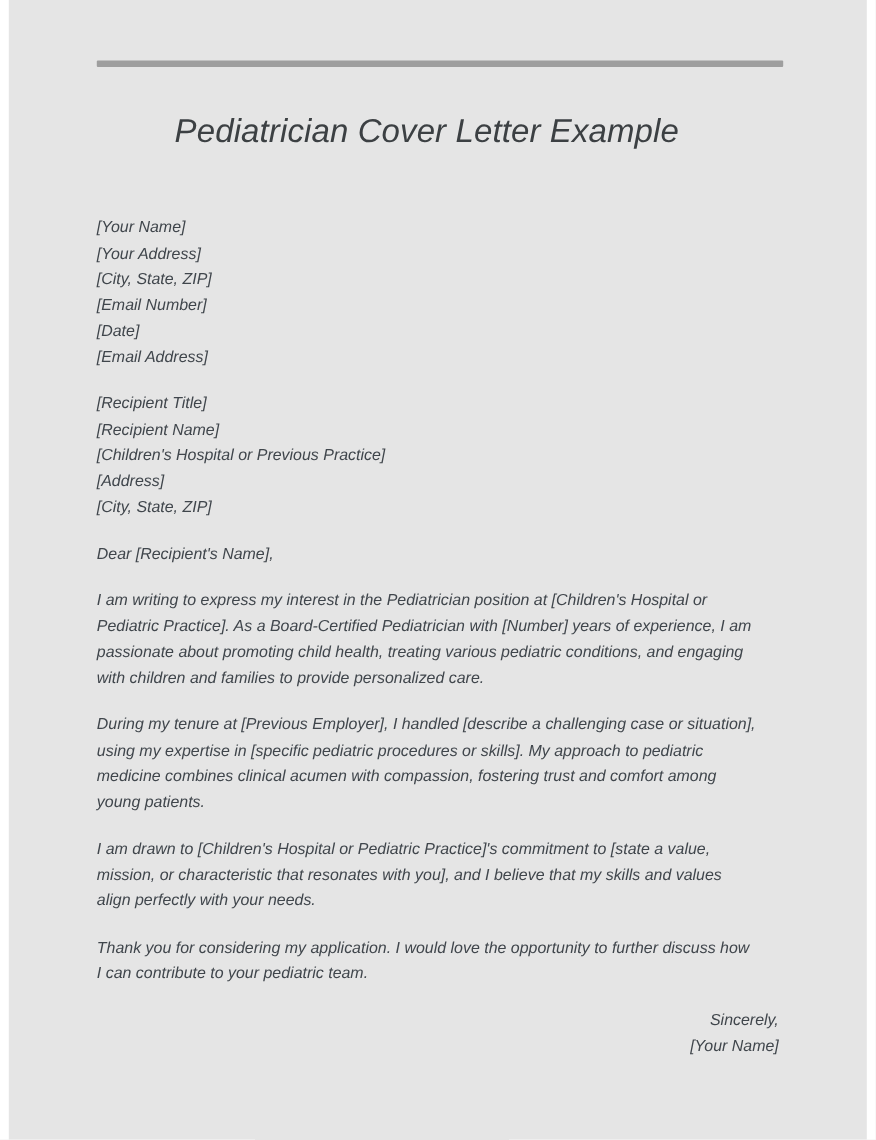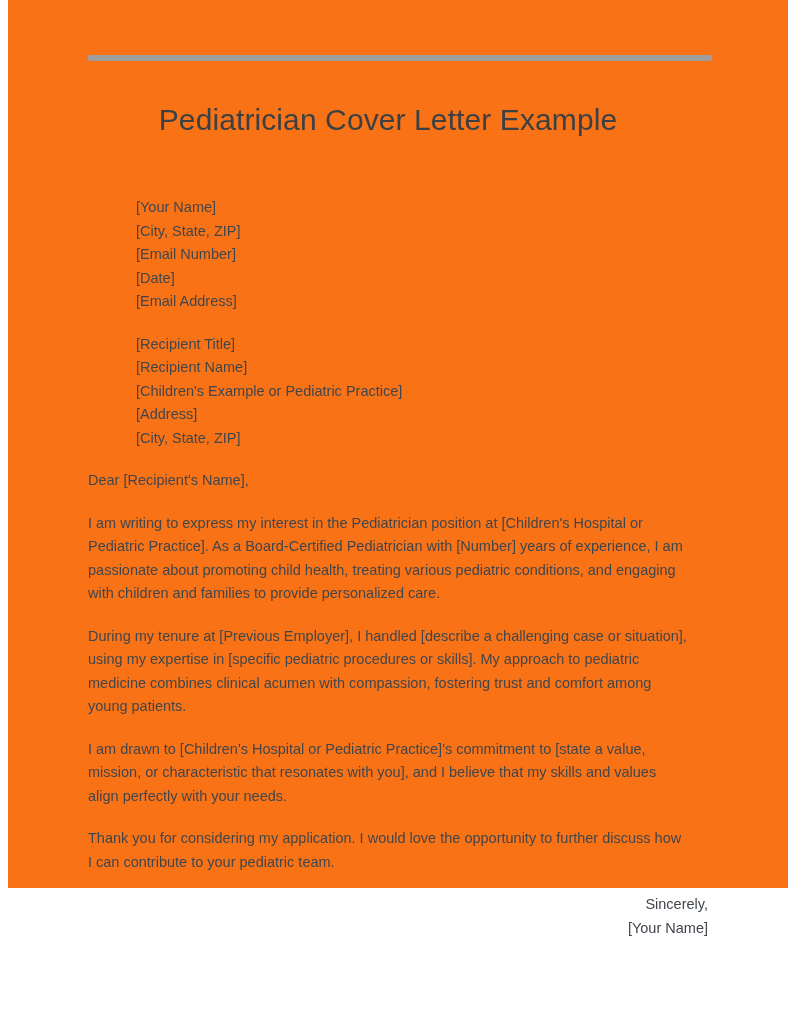--- a/index.html
+++ b/index.html
@@ -10,23 +10,24 @@
   body {
     width: 796px;
     height: 1036px;
     font-family: "Liberation Sans", sans-serif;
     color: #3c4043;
     overflow: hidden;
   }
   .page {
     position: relative;
     width: 796px;
-    height: 888px;
-    background: #f97316;
+    height: 1036px;
+    background: #e5e5e5;
     box-sizing: border-box;
+    font-style: italic;
   }
   .edge-left {
     position: absolute;
     left: 0;
     top: 0;
     width: 8px;
     height: 1036px;
     background: #ffffff;
   }
   .edge-right {
@@ -61,21 +62,20 @@
     padding-right: 20px;
   }
   .letter {
     margin-top: 57px;
     font-size: 14.5px;
     line-height: 23.5px;
     color: #40464c;
   }
   .block {
     margin-bottom: 19px;
-    margin-left: 48px;
   }
   .block:last-child {
     margin-bottom: 0;
     text-align: right;
   }
   .line {
     white-space: pre-wrap;
   }
   .para {
     margin: 16px 0 19px 0;
@@ -99,30 +99,31 @@
   <div class="content">
 
     <div class="top-rule"></div>
 
     <h1 class="doc-title">Pediatrician Cover Letter Example</h1>
 
     <div class="letter">
 
       <div class="block">
         <div class="line">[Your Name]</div>
+        <div class="line">[Your Address]</div>
         <div class="line">[City, State, ZIP]</div>
         <div class="line">[Email Number]</div>
         <div class="line">[Date]</div>
         <div class="line">[Email Address]</div>
       </div>
 
       <div class="block">
         <div class="line">[Recipient Title]</div>
         <div class="line">[Recipient Name]</div>
-        <div class="line">[Children's Example or Pediatric Practice]</div>
+        <div class="line">[Children's Hospital or Previous Practice]</div>
         <div class="line">[Address]</div>
         <div class="line">[City, State, ZIP]</div>
       </div>
 
       <p class="salutation">Dear [Recipient's Name],</p>
 
       <p class="para">I am writing to express my interest in the Pediatrician position at [Children's Hospital or Pediatric Practice]. As a Board-Certified Pediatrician with [Number] years of experience, I am passionate about promoting child health, treating various pediatric conditions, and engaging with children and families to provide personalized care.</p>
       <p class="para">During my tenure at [Previous Employer], I handled [describe a challenging case or situation], using my expertise in [specific pediatric procedures or skills]. My approach to pediatric medicine combines clinical acumen with compassion, fostering trust and comfort among young patients.</p>
       <p class="para">I am drawn to [Children's Hospital or Pediatric Practice]'s commitment to [state a value, mission, or characteristic that resonates with you], and I believe that my skills and values align perfectly with your needs.</p>
       <p class="para">Thank you for considering my application. I would love the opportunity to further discuss how I can contribute to your pediatric team.</p>

